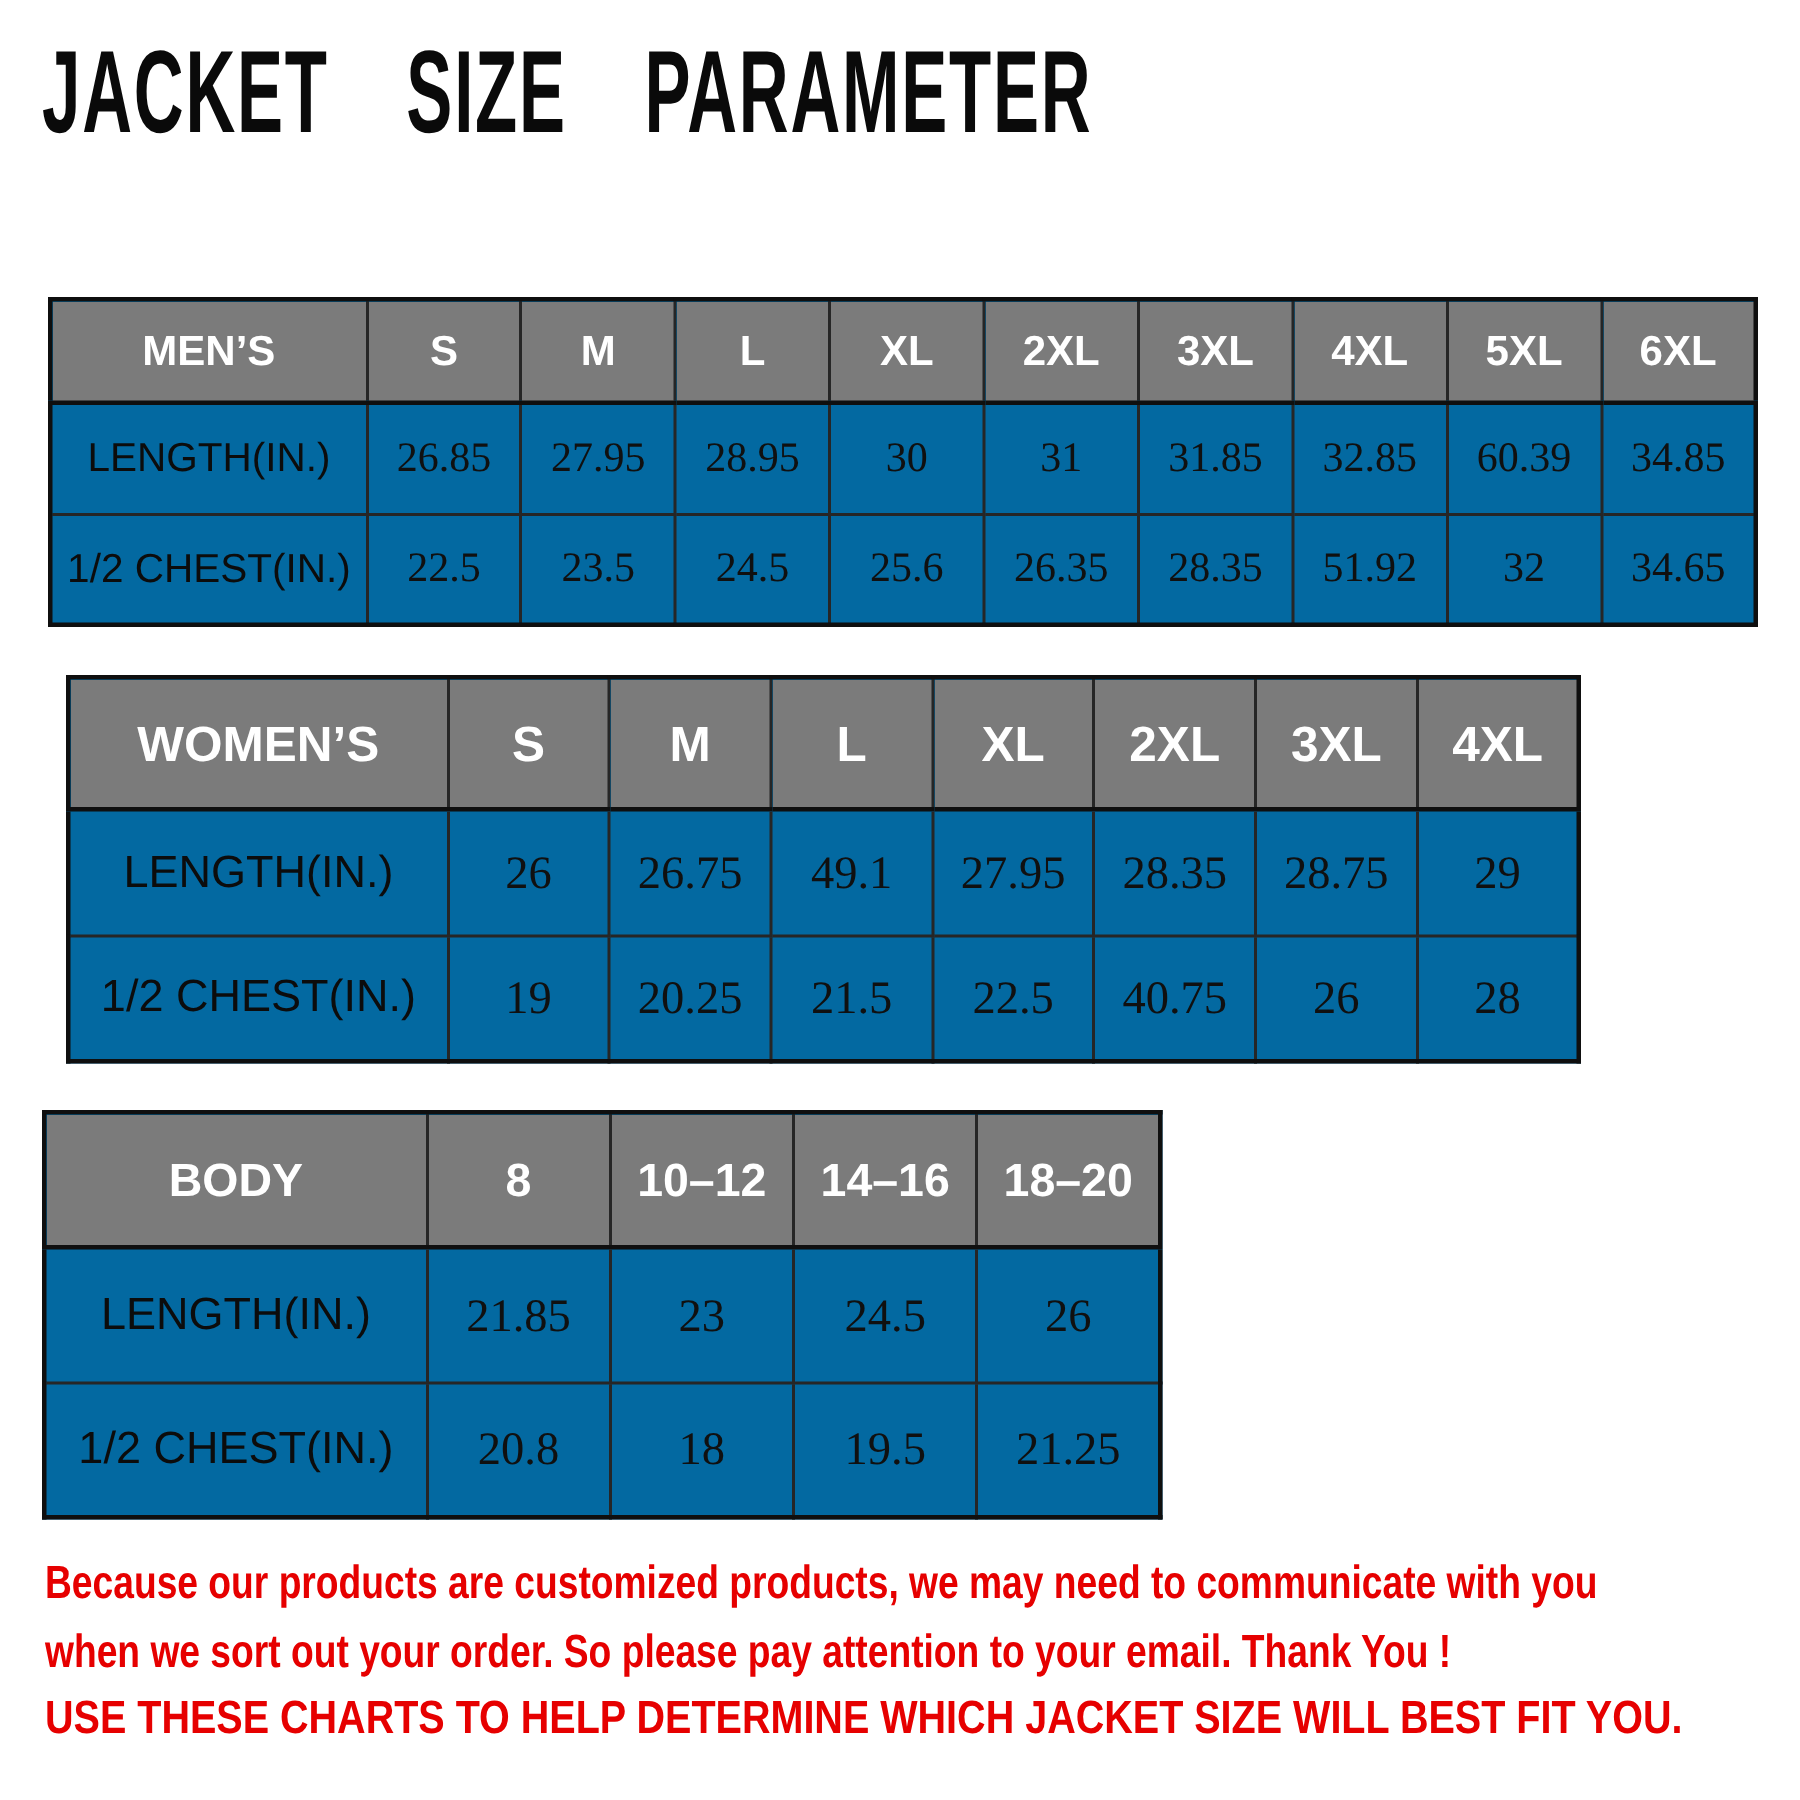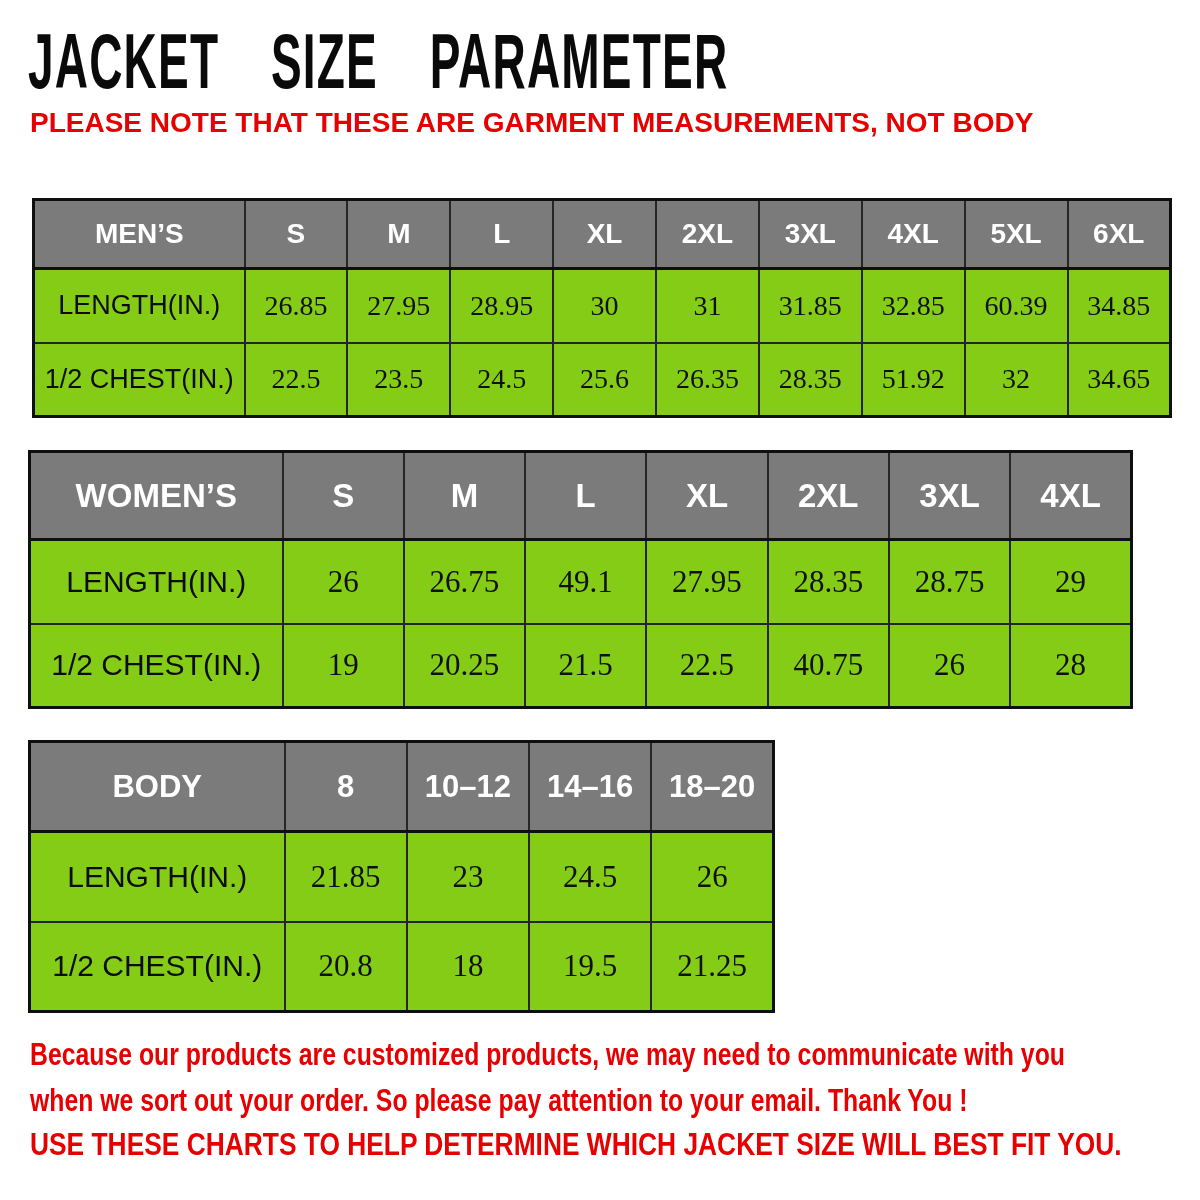--- a/index.html
+++ b/index.html
@@ -44,21 +44,21 @@
     font-size: 28px;
     line-height: 34px;
     letter-spacing: 0px;
   }
 
   
   table.size {
     position: absolute;
     border-collapse: collapse;
     table-layout: fixed;
-    background: #84cc16;
+    background: #0369a1;
     border: 3px solid #0f0f0f;
   }
   table.size th,
   table.size td {
     border: 2px solid var(--border-dark, #262626);
     text-align: center;
     vertical-align: middle;
     padding: 0;
     overflow: hidden;
   }
@@ -81,21 +81,21 @@
   
   table.mens  { left: 32px; top: 198px; width: 1140px; }
   .mens tr.hdr { height: 69px; }
   .mens tr.r   { height: 74px; }
   .mens th     { font-size: 28px; }
   .mens td     { font-size: 28px; }
   .mens td:first-child { font-size: 27px; }
   .mens col.c0 { width: 211px; }
 
   
-  table.womens { left: 28px; top: 450px; width: 1105px; }
+  table.womens { left: 44px; top: 450px; width: 1010px; }
   .womens tr.hdr { height: 88px; }
   .womens tr.r   { height: 84px; }
   .womens th     { font-size: 33px; }
   .womens td     { font-size: 31px; }
   .womens td:first-child { font-size: 30px; }
   .womens col.c0 { width: 253px; }
 
   
   table.youth { left: 28px; top: 740px; width: 747px; }
   .youth tr.hdr { height: 90px; }
@@ -132,21 +132,20 @@
   }
 </style>
 </head>
 <body>
 
 <div class="canvas">
 
   <h1 class="title">JACKET SIZE PARAMETER</h1>
 
   <div class="note">
-    <div>PLEASE NOTE THAT THESE ARE GARMENT MEASUREMENTS, NOT BODY</div>
   </div>
 
   <table class="size mens">
       <colgroup>
         <col class="c0">
         <col class="c1">
         <col class="c2">
         <col class="c3">
         <col class="c4">
         <col class="c5">

